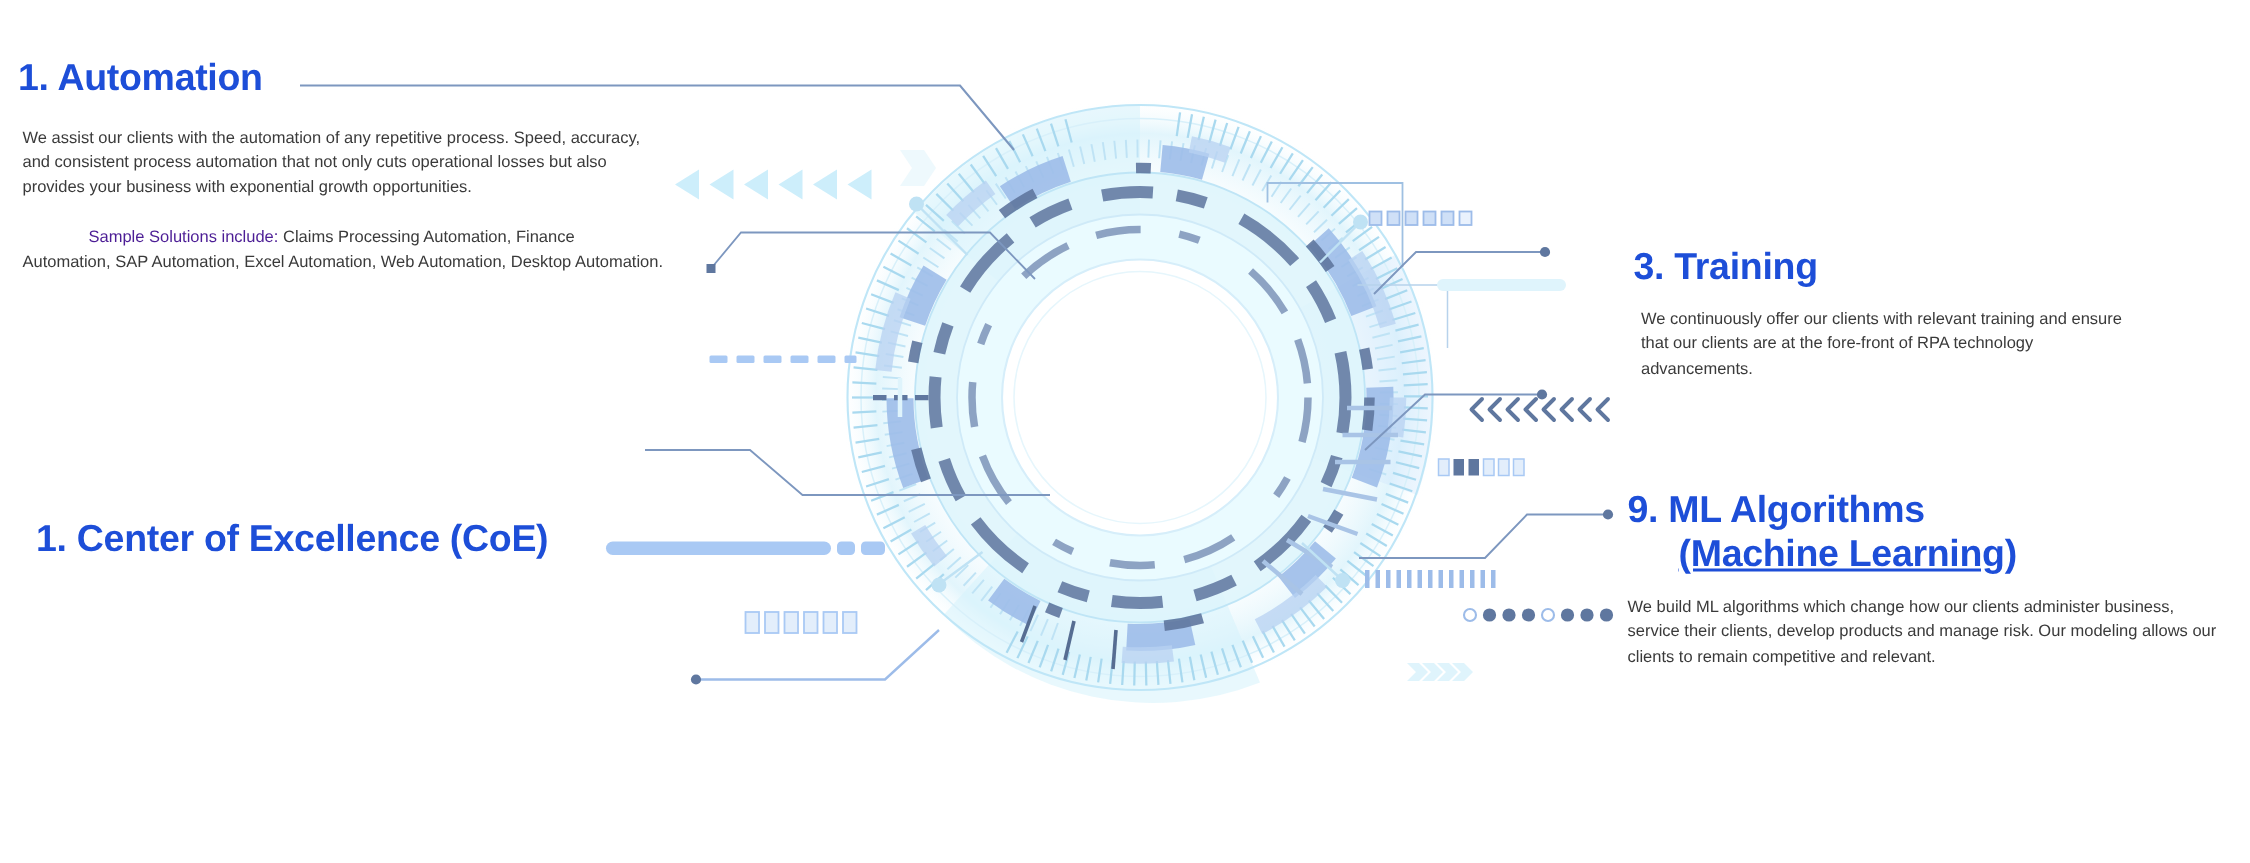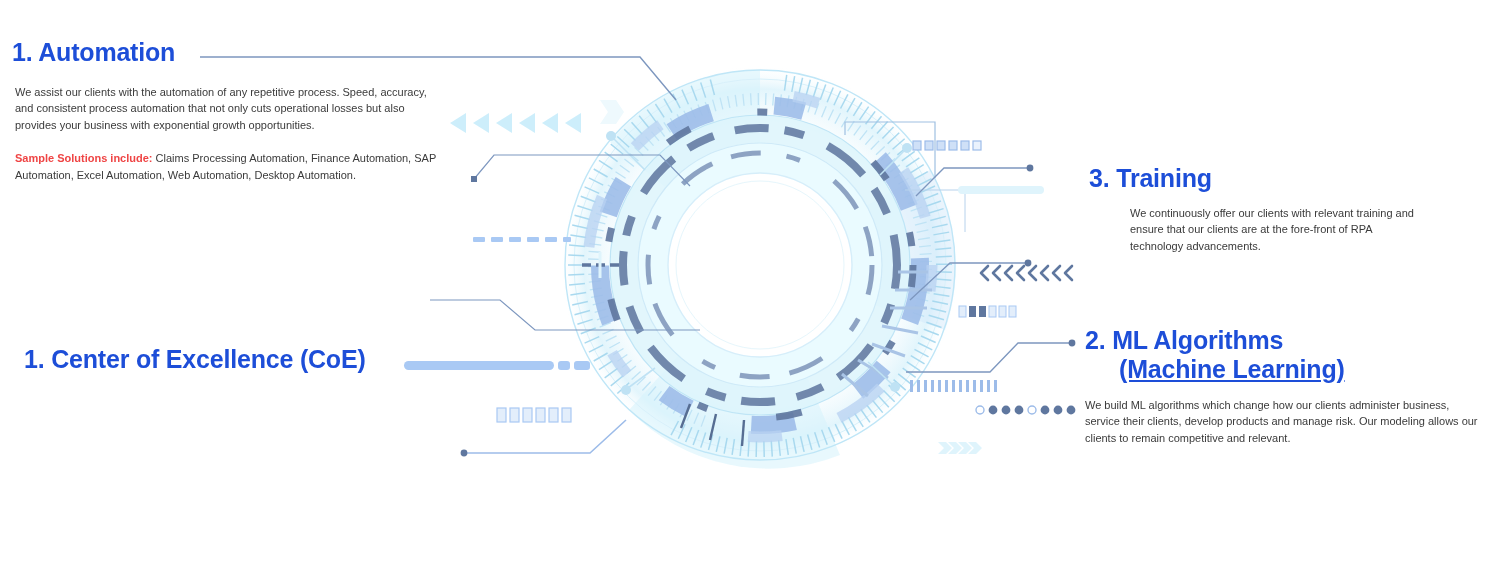--- a/index.html
+++ b/index.html
@@ -30,33 +30,33 @@
   }
   .heading.two-line { white-space: normal; }
 
   .body {
     color: #3a3a3a;
     font-size: 11px;
     line-height: 1.52;
     margin: 0;
   }
   .body + .body { margin-top: 16px; }
-  .body b { font-weight: 700; color: #ef4444; }
+  .body b { font-weight: 400; color: #4c1d95; margin-left: 44px; }
 
   
   #sec1 { left: 12px; top: 38px; width: 430px; }
   #sec1 .body-wrap { margin-top: 17px; padding-left: 3px; }
 
   
   #sec2 { left: 24px; top: 345px; width: 420px; }
   #sec2 .body-wrap { margin-top: 13px; padding-left: 9px; }
 
   
   #sec3 { left: 1089px; top: 164px; width: 330px; }
-  #sec3 .body-wrap { margin-top: 12px; padding-left: 5px; margin-left: 36px; }
+  #sec3 .body-wrap { margin-top: 12px; padding-left: 5px; }
 
   
   #sec4 { left: 1085px; top: 326px; width: 395px; }
   #sec4 .heading-l2 { padding-left: 34px; text-decoration: underline; }
   #sec4 .body-wrap { margin-top: 13px; padding-left: 0px; }
 
   
   #art {
     position: absolute;
     left: 0; top: 0;
@@ -678,21 +678,21 @@
 
   <div class="section" id="sec3">
     <h2 class="heading">3. Training</h2>
     <div class="body-wrap">
       <p class="body">We continuously offer our clients with relevant training and ensure that our clients are at the fore-front of RPA technology advancements.</p>
     </div>
   </div>
 
   <div class="section" id="sec4">
     <h2 class="heading two-line">
-      <span>2.  ML Algorithms</span><br>
+      <span>9.  ML Algorithms</span><br>
       <span class="heading-l2">(Machine Learning)</span>
     </h2>
     <div class="body-wrap">
       <p class="body">We build ML algorithms which change how our clients administer business, service their clients, develop products and manage risk. Our modeling allows our clients to remain competitive and relevant.</p>
     </div>
   </div>
 
 </div>
 
 </body></html>

